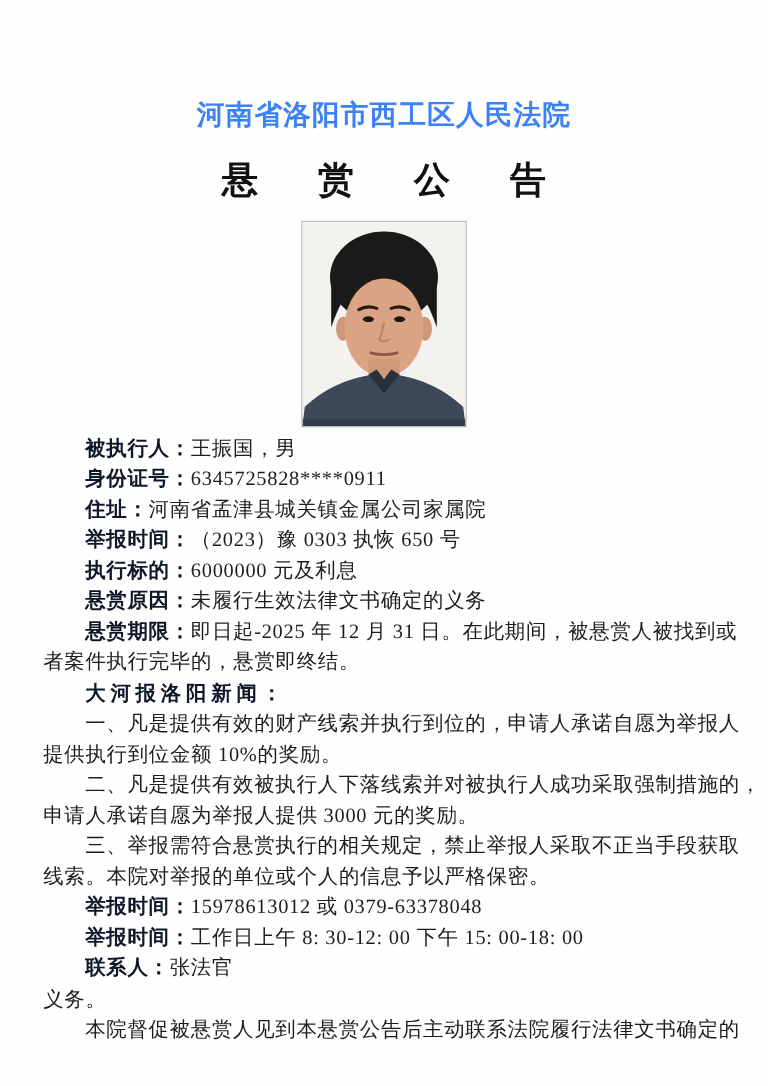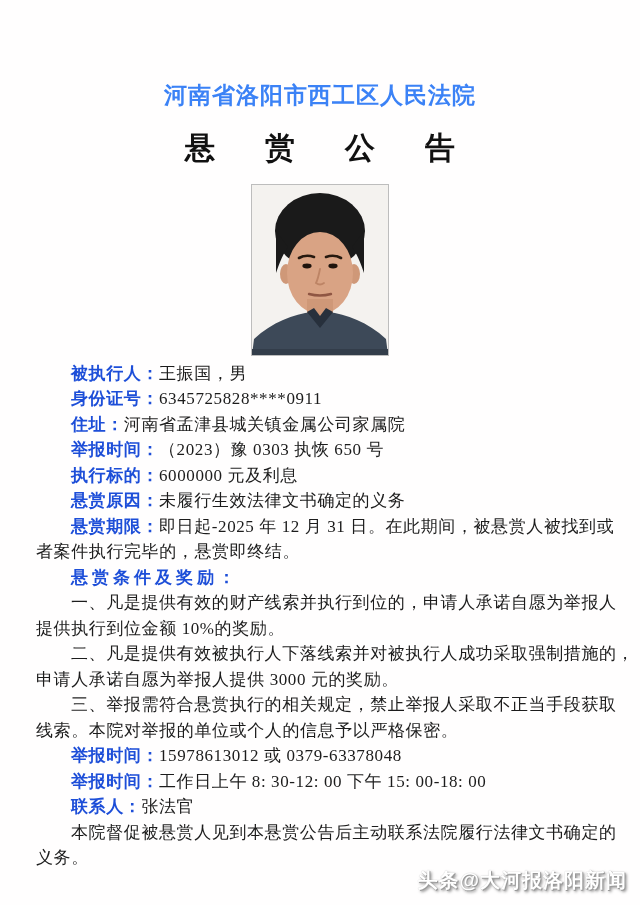--- a/index.html
+++ b/index.html
@@ -26,40 +26,39 @@
   }
   .notice-title{
     margin:27px 0 0 0;
     text-align:center;
     font-size:30px;
     font-weight:700;
     letter-spacing:50px;
     padding-left:50px;
     line-height:1.05;
     color:#111;
-    font-family:Liberation Mono, monospace;
   }
   .photo-frame{
     width:136px;height:170px;
     margin:17px auto 0 auto;
     border:1px solid #bdbdbd;
     background:#f8f6f3;
     overflow:hidden;
   }
   .photo-frame svg{display:block;}
   .doc-body{
     margin-top:5px;
     padding:0 30px 0 36px;
     font-size:17px;
     line-height:25.5px;
     letter-spacing:0.6px;
   }
   .line{white-space:nowrap;}
   .line.indent{padding-left:35px;}
-  .lbl{font-weight:700;color:#1d4ed8;}
+  .lbl{font-weight:700;color:#0f172a;}
   .line.spaced .lbl{letter-spacing:4px;}
   .watermark{
     position:absolute;
     right:13px;bottom:11px;
     font-family:"Liberation Sans","DejaVu Sans",sans-serif;
     font-size:20px;
     font-weight:700;
     color:#ffffff;
     letter-spacing:1px;
     text-shadow:1px 1px 0 #9a9a9a, 2px 2px 3px #7e7e7e, 0 0 1px #c4c4c4;
@@ -108,29 +107,28 @@
 
   <div class="doc-body">
     <div class="line indent"><span class="lbl">被执行人：</span><span>王振国，男</span></div>
     <div class="line indent"><span class="lbl">身份证号：</span><span>6345725828****0911</span></div>
     <div class="line indent"><span class="lbl">住址：</span><span>河南省孟津县城关镇金属公司家属院</span></div>
     <div class="line indent"><span class="lbl">举报时间：</span><span>（2023）豫 0303 执恢 650 号</span></div>
     <div class="line indent"><span class="lbl">执行标的：</span><span>6000000 元及利息</span></div>
     <div class="line indent"><span class="lbl">悬赏原因：</span><span>未履行生效法律文书确定的义务</span></div>
     <div class="line indent"><span class="lbl">悬赏期限：</span><span>即日起-2025 年 12 月 31 日。在此期间，被悬赏人被找到或</span></div>
     <div class="line"><span>者案件执行完毕的，悬赏即终结。</span></div>
-    <div class="line indent spaced"><span class="lbl">悬赏条件及奖励：</span></div>
+    <div class="line indent spaced"><span class="lbl">大河报洛阳新闻：</span></div>
     <div class="line indent"><span>一、凡是提供有效的财产线索并执行到位的，申请人承诺自愿为举报人</span></div>
     <div class="line"><span>提供执行到位金额 10%的奖励。</span></div>
     <div class="line indent"><span>二、凡是提供有效被执行人下落线索并对被执行人成功采取强制措施的，</span></div>
     <div class="line"><span>申请人承诺自愿为举报人提供 3000 元的奖励。</span></div>
     <div class="line indent"><span>三、举报需符合悬赏执行的相关规定，禁止举报人采取不正当手段获取</span></div>
     <div class="line"><span>线索。本院对举报的单位或个人的信息予以严格保密。</span></div>
     <div class="line indent"><span class="lbl">举报时间：</span><span>15978613012 或 0379-63378048</span></div>
     <div class="line indent"><span class="lbl">举报时间：</span><span>工作日上午 8: 30-12: 00 下午 15: 00-18: 00</span></div>
     <div class="line indent"><span class="lbl">联系人：</span><span>张法官</span></div>
+    <div class="line"><span>义务。</span></div>
     <div class="line indent"><span>本院督促被悬赏人见到本悬赏公告后主动联系法院履行法律文书确定的</span></div>
-    <div class="line"><span>义务。</span></div>
   </div>
 
-  <div class="watermark">头条@大河报洛阳新闻</div>
 
 </div>
 
 </body></html>

